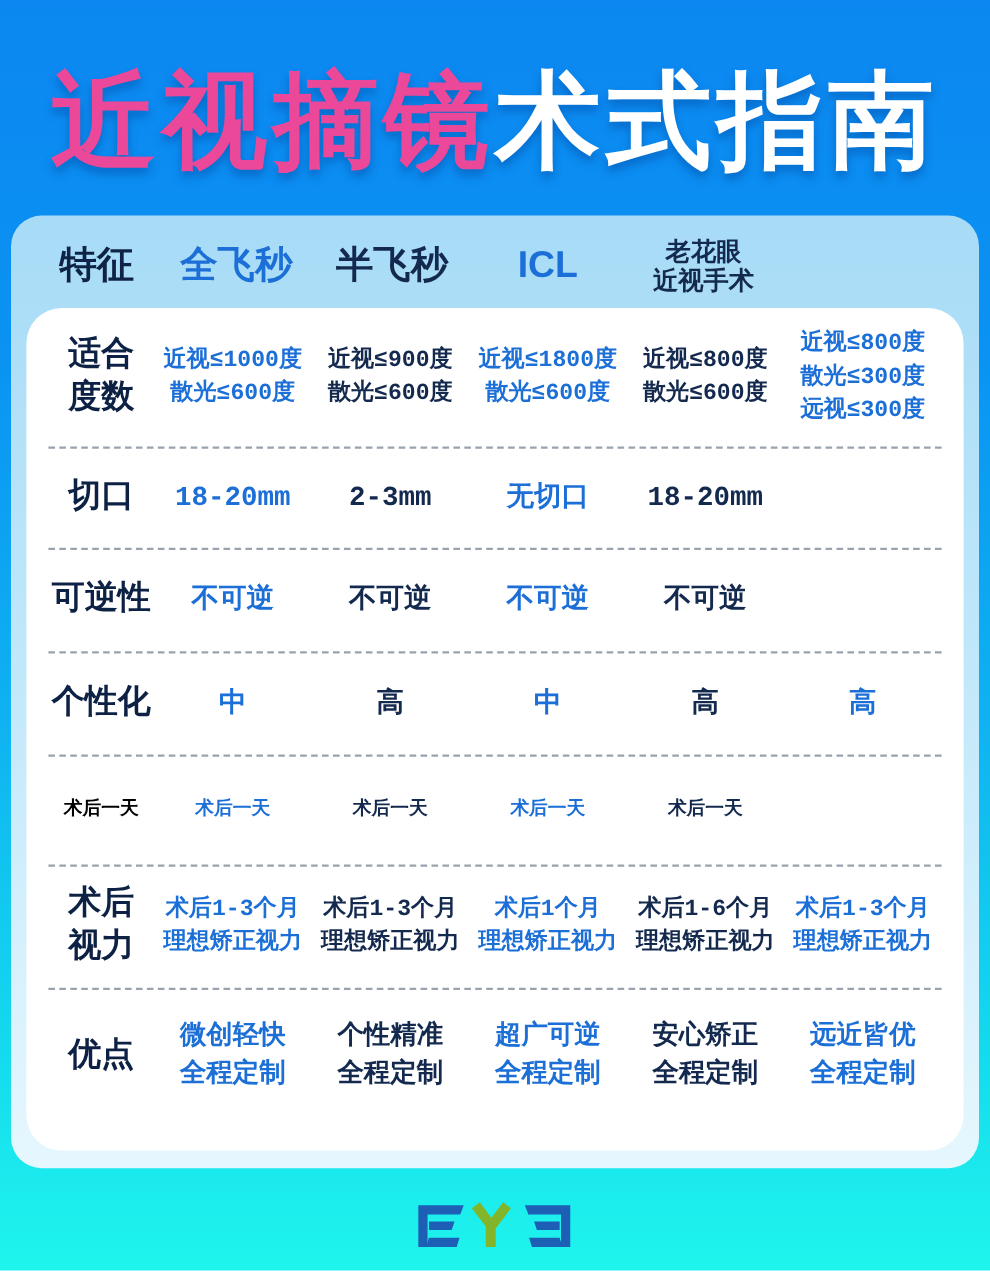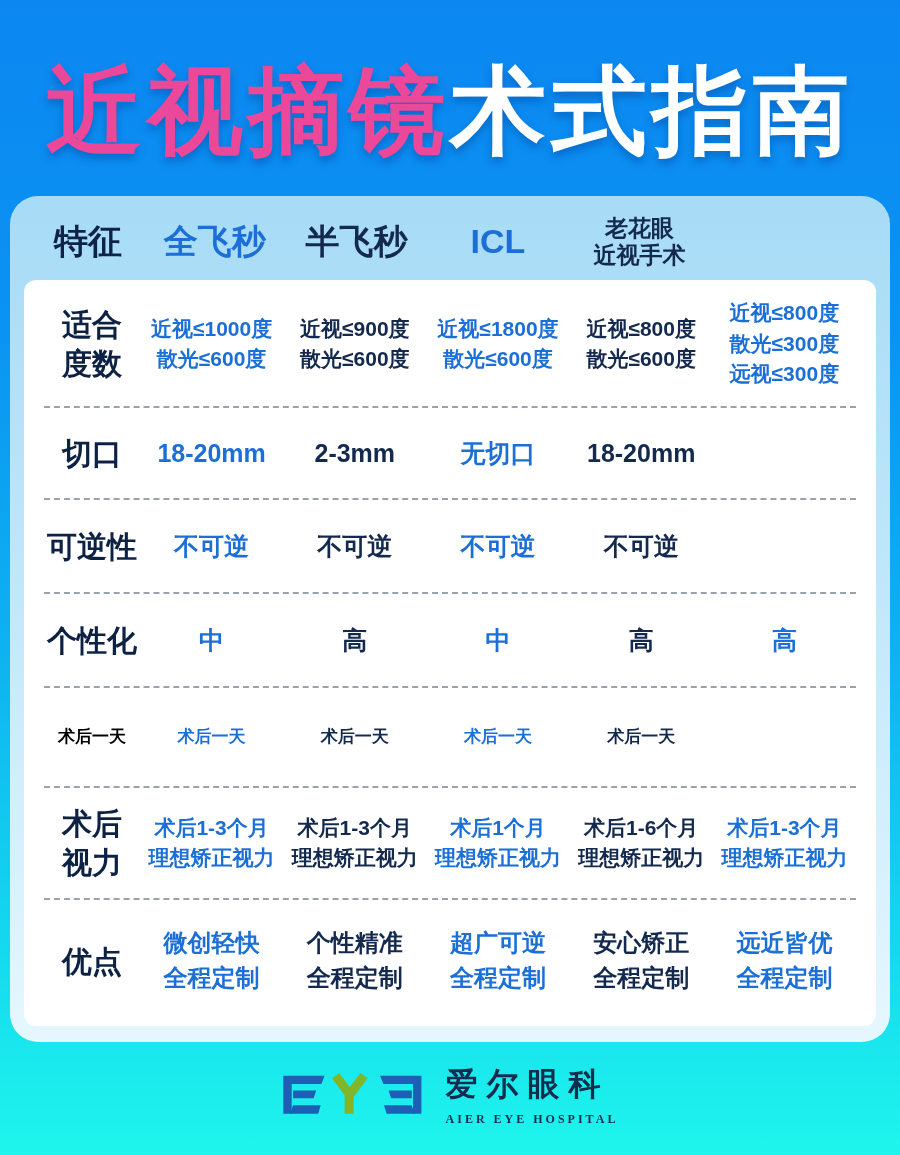--- a/index.html
+++ b/index.html
@@ -33,22 +33,23 @@
     height:84px; padding:8px 38px 0 22px;
   }
   .th { font-size:34px; font-weight:800; line-height:1.1; }
   .th.small { font-size:23px; white-space:pre-line; line-height:1.18; }
   .thead > :nth-child(1) { color:#0e2347; }
   .thead > :nth-child(2n)   { color:#1b6fd6; }   
   .thead > :nth-child(2n+3) { color:#14294e; }   
 
   
   .card-inner {
-    margin:0 14px; border-radius:12px; background:#ffffff;
-    padding:2px 20px 4px 20px;
+    margin:0 14px; border-radius:32px; background:#ffffff;
+    padding:2px 20px 24px 20px;
+    font-family:Liberation Mono, monospace;
   }
   .row {
     display:grid; grid-template-columns:96px repeat(5,1fr);
     align-items:center; text-align:center;
     border-bottom:2px dashed #9aa3ad;
   }
   .row:last-child { border-bottom:none; }
   .rlabel {
     font-size:30px; font-weight:800; color:#0d2145;
     white-space:pre-line; line-height:1.3; text-align:center;
@@ -192,19 +193,15 @@
       </g>
 
       <path d="M83,3 L104,31 L104,62 M127,3 L106,31" stroke="#83b52a" stroke-width="14" fill="none"></path>
 
       <g fill="#1c5fb5" transform="translate(218,0) scale(-1,1)">
         <polygon points="2,3 66,3 61,16 15,16 15,62 2,62"></polygon>
         <polygon points="17,26 53,26 49,38 17,38"></polygon>
         <polygon points="17,49 60,49 56,62 13,62"></polygon>
       </g>
     </svg>
-    <div class="brand">
-      <div class="cn">爱尔眼科</div>
-      <div class="en">AIER EYE HOSPITAL</div>
-    </div>
   </div>
 
 </div>
 
 </body></html>

